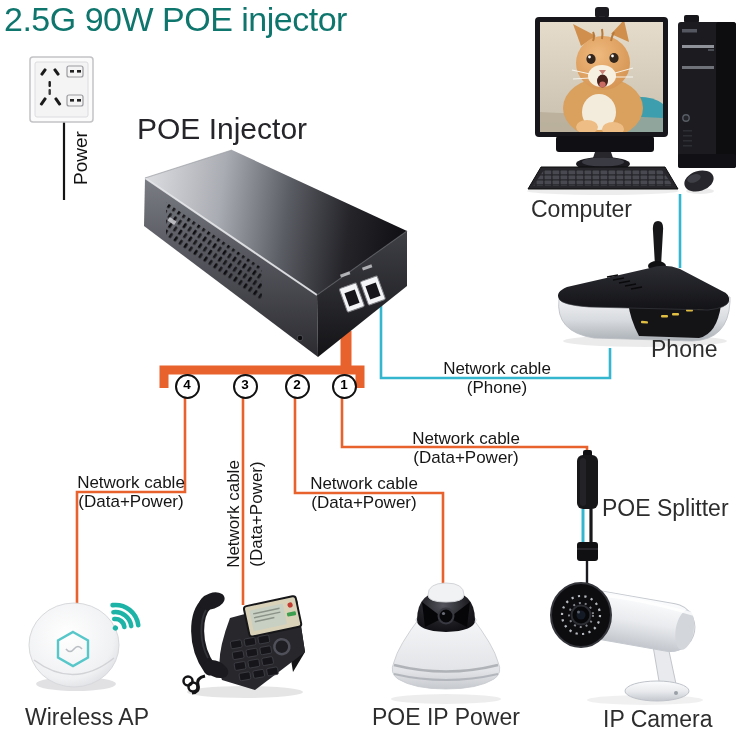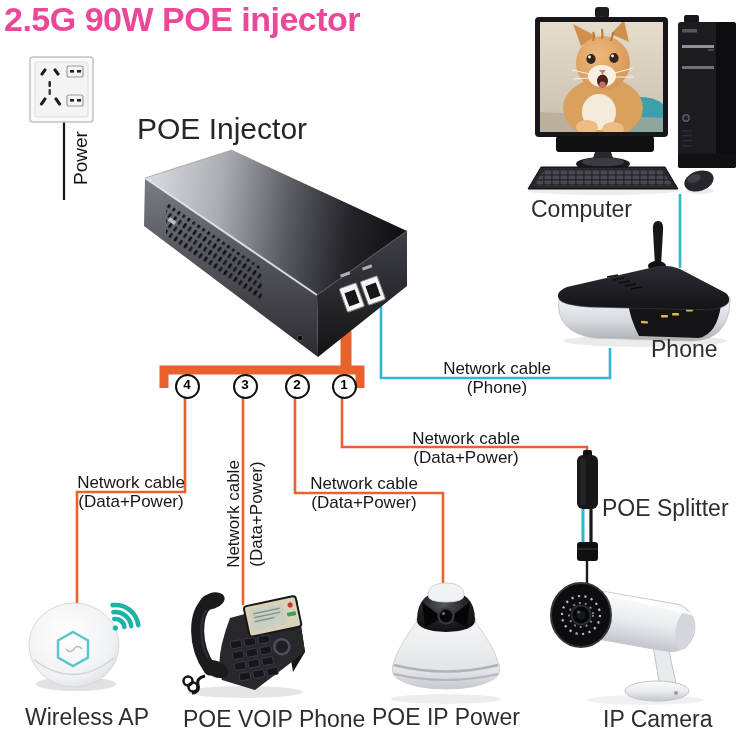--- a/index.html
+++ b/index.html
@@ -1,19 +1,19 @@
 <!DOCTYPE html>
 <html style="--c-orange: #e8622d; --c-blue: #35b6cf; --c-wifi: #1db3a6; --c-led: #e0be41;"><head>
 <meta charset="utf-8">
 <style>
   html,body{margin:0;padding:0;width:750px;height:734px;background:#fff;overflow:hidden}
   body{font-family:"Liberation Sans",sans-serif;position:relative}
   .stage{position:absolute;inset:0}
   svg.art{position:absolute;left:0;top:0}
-  .title{position:absolute;left:4px;top:0px;font-size:34px;font-weight:bold;color:#ec4899;letter-spacing:-0.5px;white-space:nowrap}
+  .title{position:absolute;left:4px;top:0px;font-size:34px;font-weight:normal;color:#0f766e;letter-spacing:-0.5px;white-space:nowrap}
   .heading{position:absolute;left:137px;top:112px;font-size:30px;font-weight:normal;color:#26262a;white-space:nowrap}
   .lbl{position:absolute;color:#161616;font-size:17px;line-height:19px;text-align:center;white-space:nowrap;transform:translateX(-50%)}
   .lbl-rot{position:absolute;left:245px;top:514px;transform:translate(-50%,-50%) rotate(-90deg);font-size:17px;line-height:23px;text-align:center;white-space:nowrap;color:#161616}
   .power-rot{position:absolute;left:81px;top:158px;transform:translate(-50%,-50%) rotate(-90deg);font-size:19px;color:#111;white-space:nowrap}
   .devlbl{position:absolute;color:#2d2d2d;font-size:23px;white-space:nowrap}
   .portnum{position:absolute;width:21px;height:21px;border:2px solid #101010;border-radius:50%;background:#fff;color:#000;font-size:13.5px;font-weight:bold;line-height:17px;text-align:center}
 </style>
 </head>
 <body>
 
@@ -357,17 +357,16 @@
 </div>
 <div class="lbl" style="left:131px;top:473px">
   <div>Network cable</div>
   <div>(Data+Power)</div>
 </div>
 
 <div class="devlbl" style="left:531px;top:196px">Computer</div>
 <div class="devlbl" style="left:651px;top:336px">Phone</div>
 <div class="devlbl" style="left:602px;top:495px">POE Splitter</div>
 <div class="devlbl" style="left:25px;top:704px">Wireless AP</div>
-<div class="devlbl" style="left:183px;top:706px">POE VOIP Phone</div>
 <div class="devlbl" style="left:372px;top:704px">POE IP Power</div>
 <div class="devlbl" style="left:603px;top:706px">IP Camera</div>
 
 </div>
 
 </body></html>

